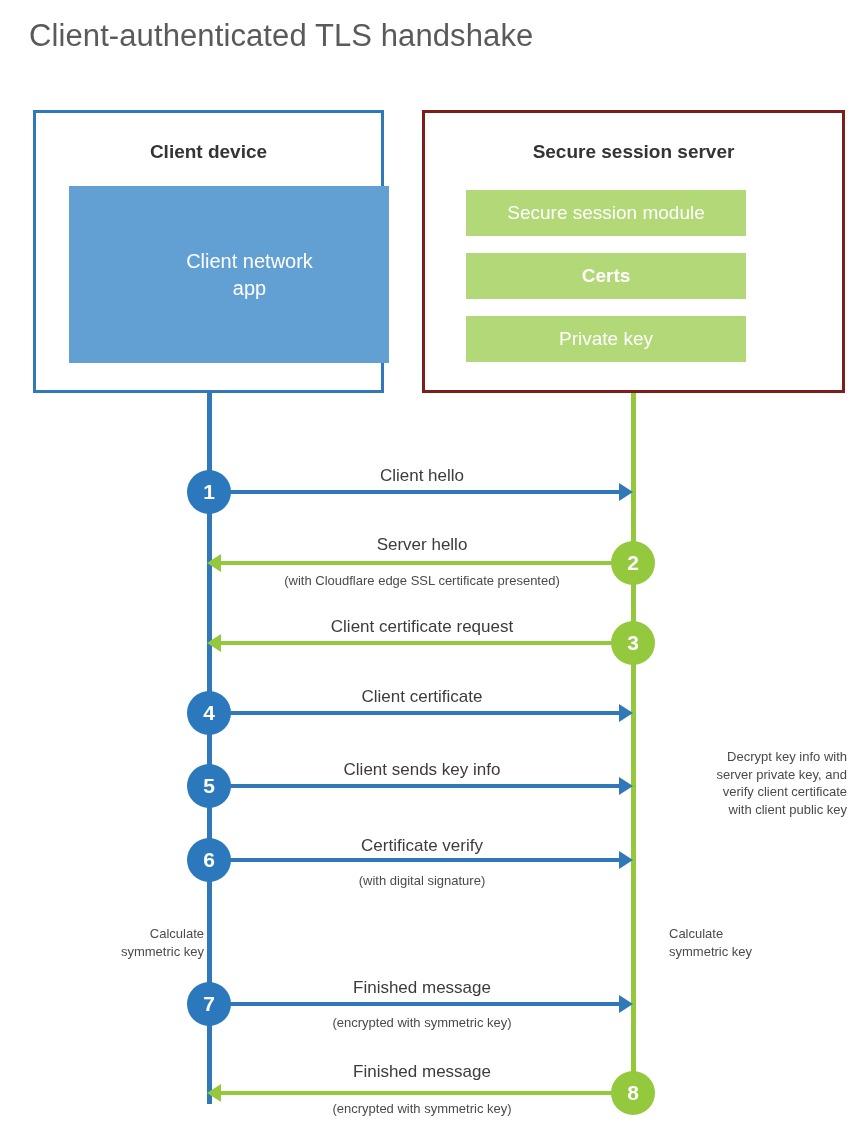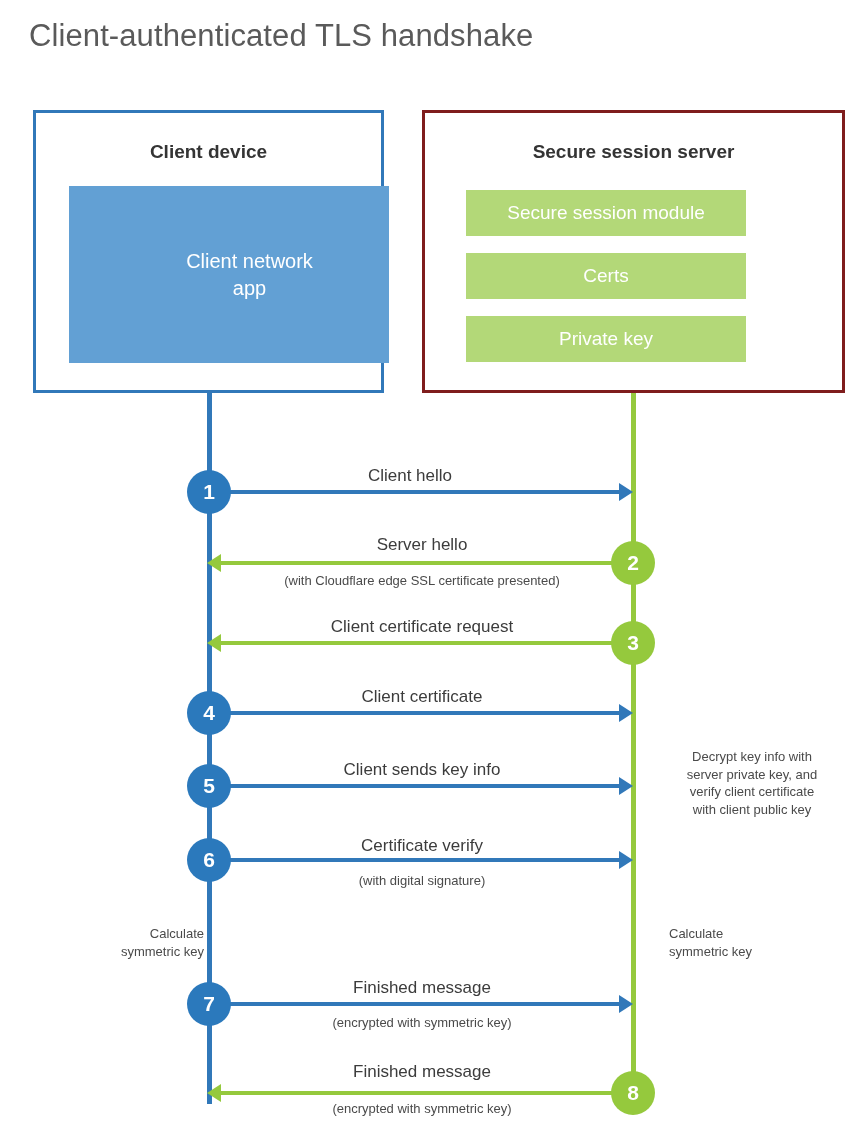--- a/index.html
+++ b/index.html
@@ -91,21 +91,21 @@
     height: 46px;
     background: #b3d878;
     display: flex;
     align-items: center;
     justify-content: center;
     color: #ffffff;
     font-size: 19px;
     font-weight: 400;
   }
   #server-bar-0 { top: 77px; }
-  #server-bar-1 { top: 140px; }
+  #server-bar-1 { top: 140px; font-weight: bold; }
   #server-bar-2 { top: 203px; }
 
   
   .lifeline {
     position: absolute;
     width: 5px;
   }
   #lifeline-client {
     left: 207px;
     top: 393px;
@@ -177,21 +177,21 @@
   .side-note {
     position: absolute;
     font-size: 13px;
     color: #4a4a4a;
     line-height: 1.36;
   }
   #note-decrypt {
     left: 657px;
     top: 748px;
     width: 190px;
-    text-align: center;
+    text-align: right;
   }
   #note-calc-client {
     left: 24px;
     top: 925px;
     width: 180px;
     text-align: right;
     line-height: 1.4;
   }
   #note-calc-server {
     left: 669px;
@@ -222,21 +222,21 @@
   <div class="party-box" id="server-box">
     <div class="party-title">Secure session server</div>
     <div class="server-bar" id="server-bar-0">Secure session module</div>
     <div class="server-bar" id="server-bar-1">Certs</div>
     <div class="server-bar" id="server-bar-2">Private key</div>
   </div>
 
   <div class="lifeline" id="lifeline-client"></div>
   <div class="lifeline" id="lifeline-server"></div>
 
-  <div class="msg-label" style="left:198px; top:466px; width:424px;">Client hello</div>
+  <div class="msg-label" style="left:210px; top:466px; width:424px;">Client hello</div>
   <div class="msg-arrow-line blue" style="left:210px; top:490px; width:410px;"></div>
   <div class="msg-arrow-head right blue" style="left:619px; top:483px;"></div>
   <div class="step-badge blue" style="left:187px; top:470px;">1</div>
 
   <div class="msg-label" style="left:210px; top:535px; width:424px;">Server hello</div>
   <div class="msg-arrow-line green" style="left:221px; top:561px; width:412px;"></div>
   <div class="msg-arrow-head left green" style="left:207px; top:554px;"></div>
   <div class="msg-sublabel" style="left:210px; top:573px; width:424px;">(with Cloudflare edge SSL certificate presented)</div>
   <div class="step-badge green" style="left:611px; top:541px;">2</div>
 

